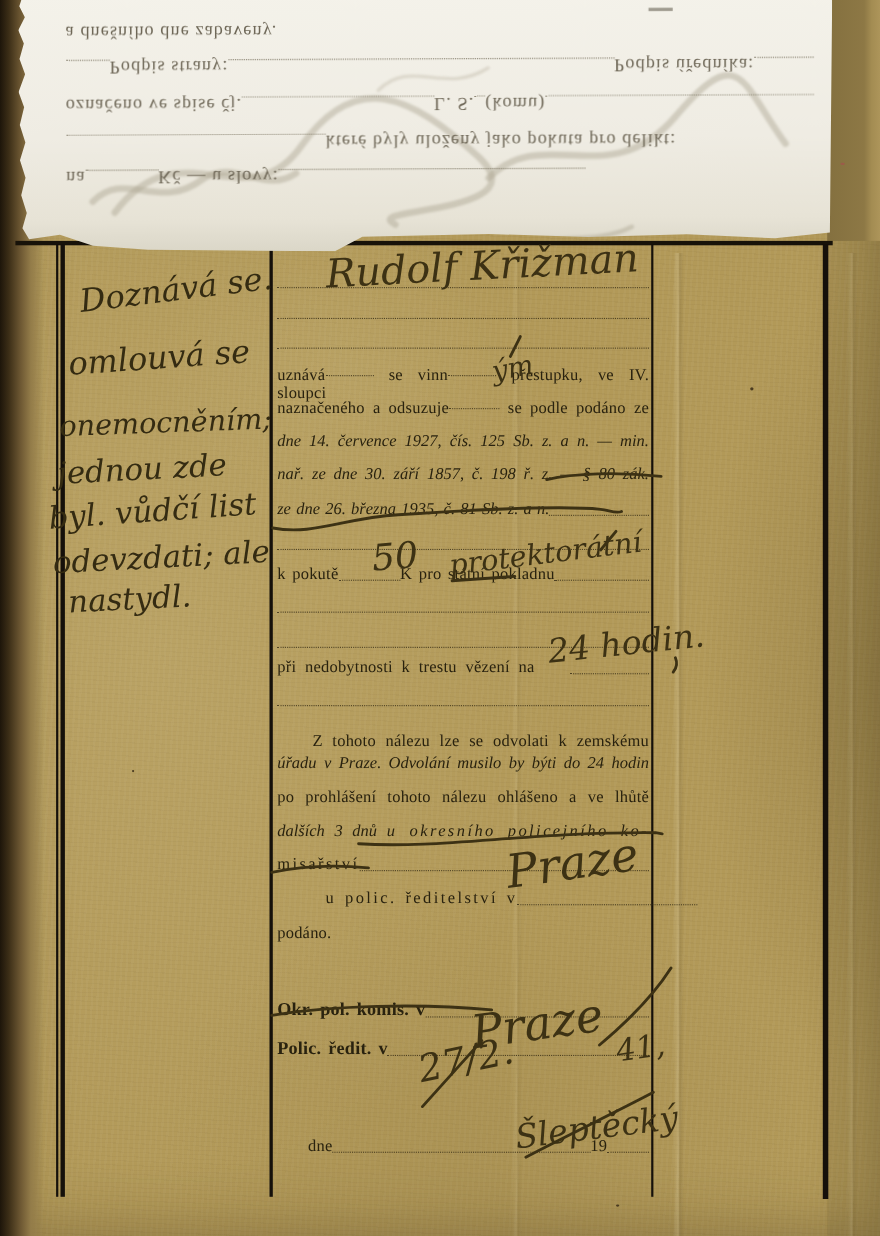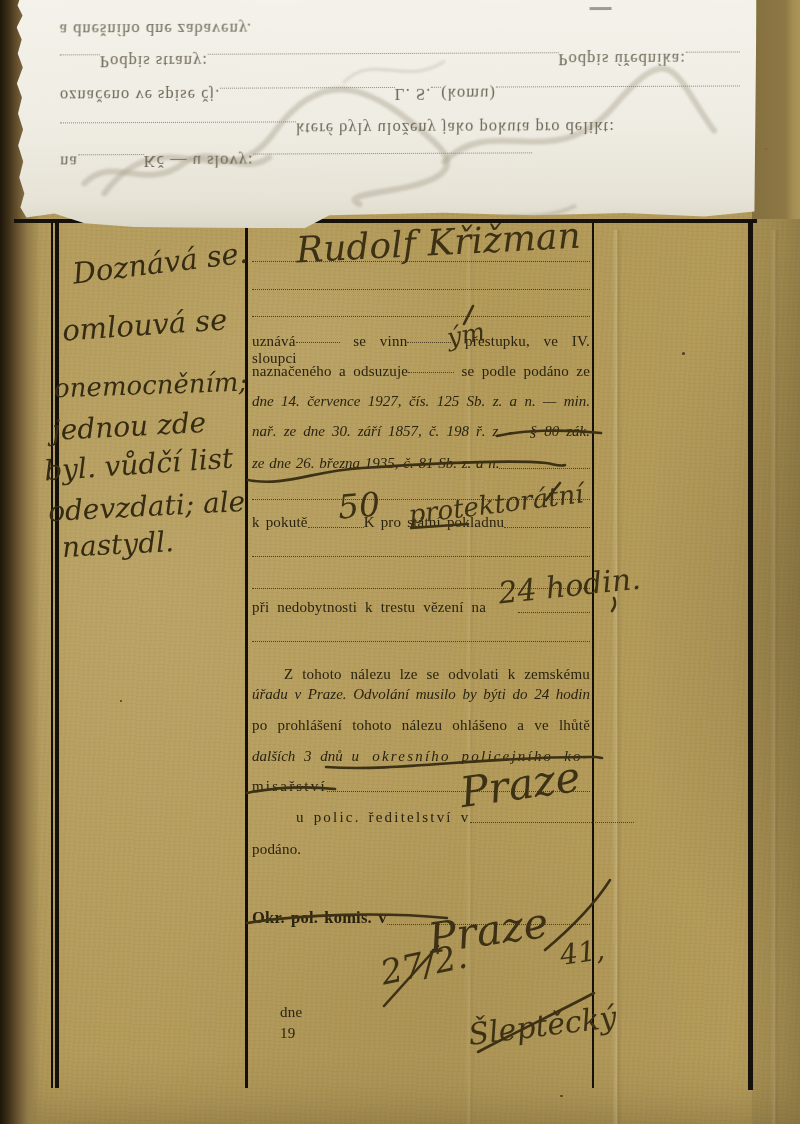--- a/index.html
+++ b/index.html
@@ -107,21 +107,22 @@
 
   <div class="prow just" style="top:666px;text-indent:32px;">Z tohoto nálezu lze se odvolati k zemskému</div>
   <div class="prow just tight" style="top:686px;">úřadu v Praze. Odvolání musilo by býti do 24 hodin</div>
   <div class="prow just" style="top:717px;">po prohlášení tohoto nálezu ohlášeno a ve lhůtě</div>
   <div class="prow just tight" style="top:748px;"><span>dalších 3 dnů</span> <span class="spaced">u okresního policejního ko-</span></div>
   <div class="prow flexr" style="top:778px;"><span class="spaced">misařství</span><span class="fdts"></span></div>
   <div class="prow flexr" style="top:809px;margin-left:44px;"><span class="spaced">u polic. ředitelství v</span><span class="fdts"></span></div>
   <div class="prow" style="top:841px;">podáno.</div>
 
   <div class="prow flexr" style="top:908px;"><span class="bold">Okr. pol. komis. v</span><span class="fdts"></span></div>
-  <div class="prow flexr" style="top:1004px;padding-left:28px;width:310px;flex-direction:column;"><span>dne</span><span class="fdts"></span><span>19</span><span class="fdts" style="flex:0 0 38px;"></span></div>
+  <div class="prow flexr" style="top:943px;"><span class="bold">Polic. ředit. v</span><span class="fdts"></span></div>
+  <div class="prow flexr" style="top:1034px;padding-left:28px;width:310px;"><span>dne</span><span class="fdts"></span><span>19</span><span class="fdts" style="flex:0 0 38px;"></span></div>
 
   <div class="hand" style="left:296px;top:222px;font-size:36px;transform:rotate(-3deg);">Rudolf Křižman</div>
   <div class="hand" style="left:447px;top:320px;font-size:25px;transform:rotate(-10deg);">ým</div>
   <div class="hand" style="left:338px;top:486px;font-size:33px;transform:rotate(-5deg);">50</div>
   <div class="hand" style="left:408px;top:489px;font-size:26px;transform:rotate(-7deg);">protektorátní</div>
   <div class="hand" style="left:498px;top:568px;font-size:30px;transform:rotate(-6deg);">24 hodin.</div>
   <div class="hand" style="left:460px;top:760px;font-size:42px;transform:rotate(-8deg);">Praze</div>
   <div class="hand" style="left:428px;top:906px;font-size:42px;transform:rotate(-8deg);">Praze</div>
   <div class="hand" style="left:380px;top:944px;font-size:34px;transform:rotate(-12deg);">27/2.</div>
   <div class="hand" style="left:560px;top:936px;font-size:28px;transform:rotate(-8deg);">41,</div>

